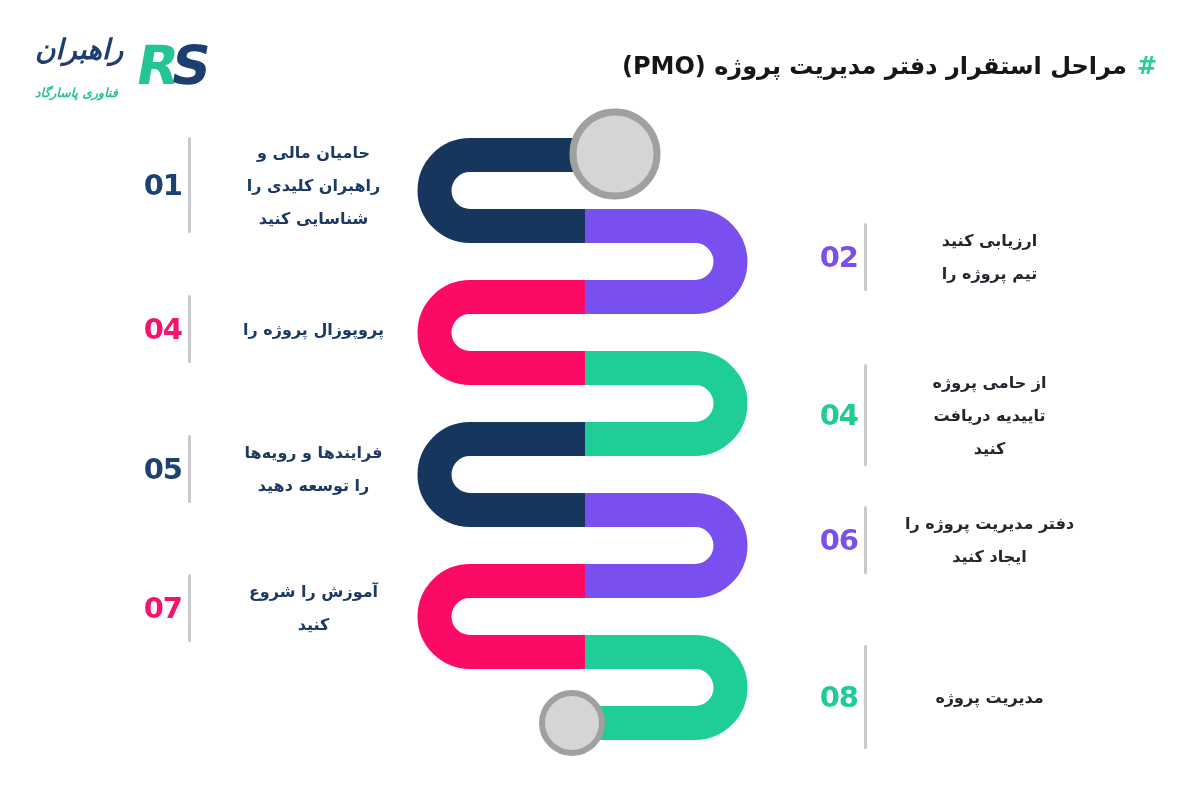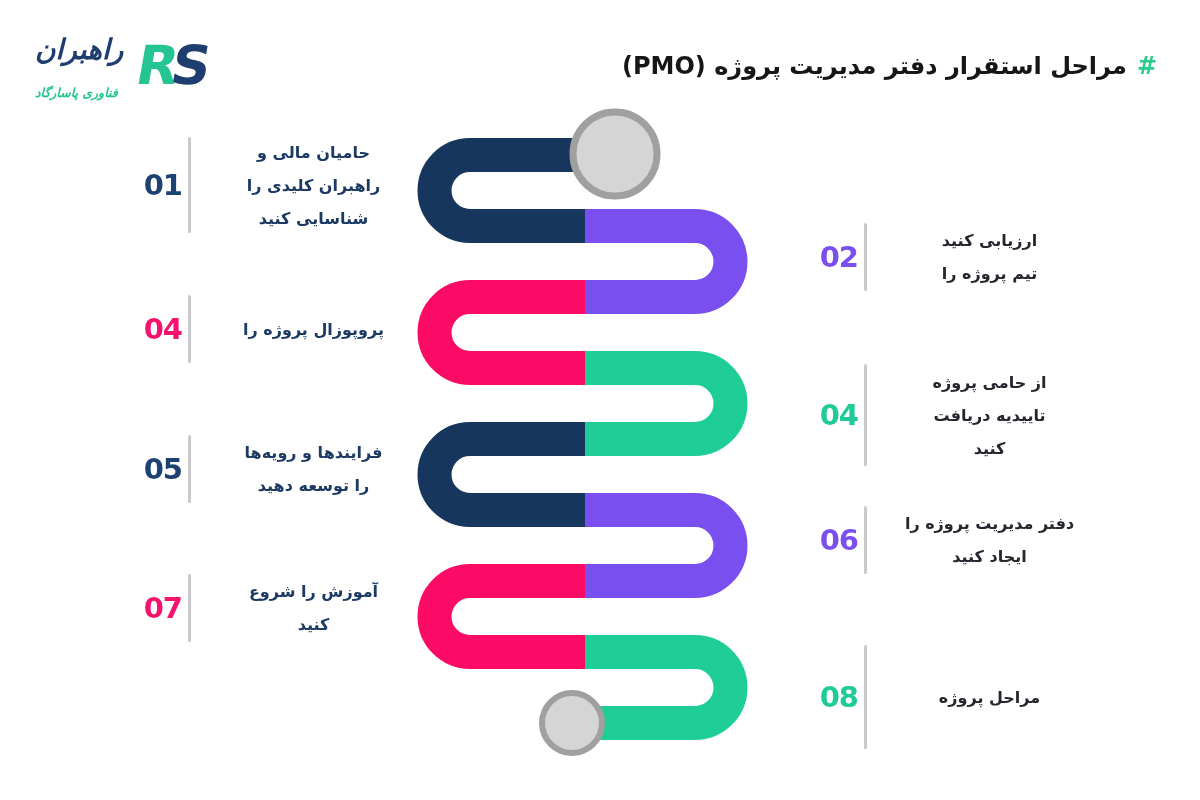--- a/index.html
+++ b/index.html
@@ -152,15 +152,15 @@
   <div class="lines">
     <div>آموزش را شروع</div>
     <div>کنید</div>
   </div>
 </div>
 
 <div class="step right" style="top:641px;height:112px">
   <div class="num" style="color:var(--num-green)">08</div>
   <div class="vline"></div>
   <div class="lines">
-    <div>مراحل پروژه</div>
+    <div>مدیریت پروژه</div>
   </div>
 </div>
 
 </body></html>

